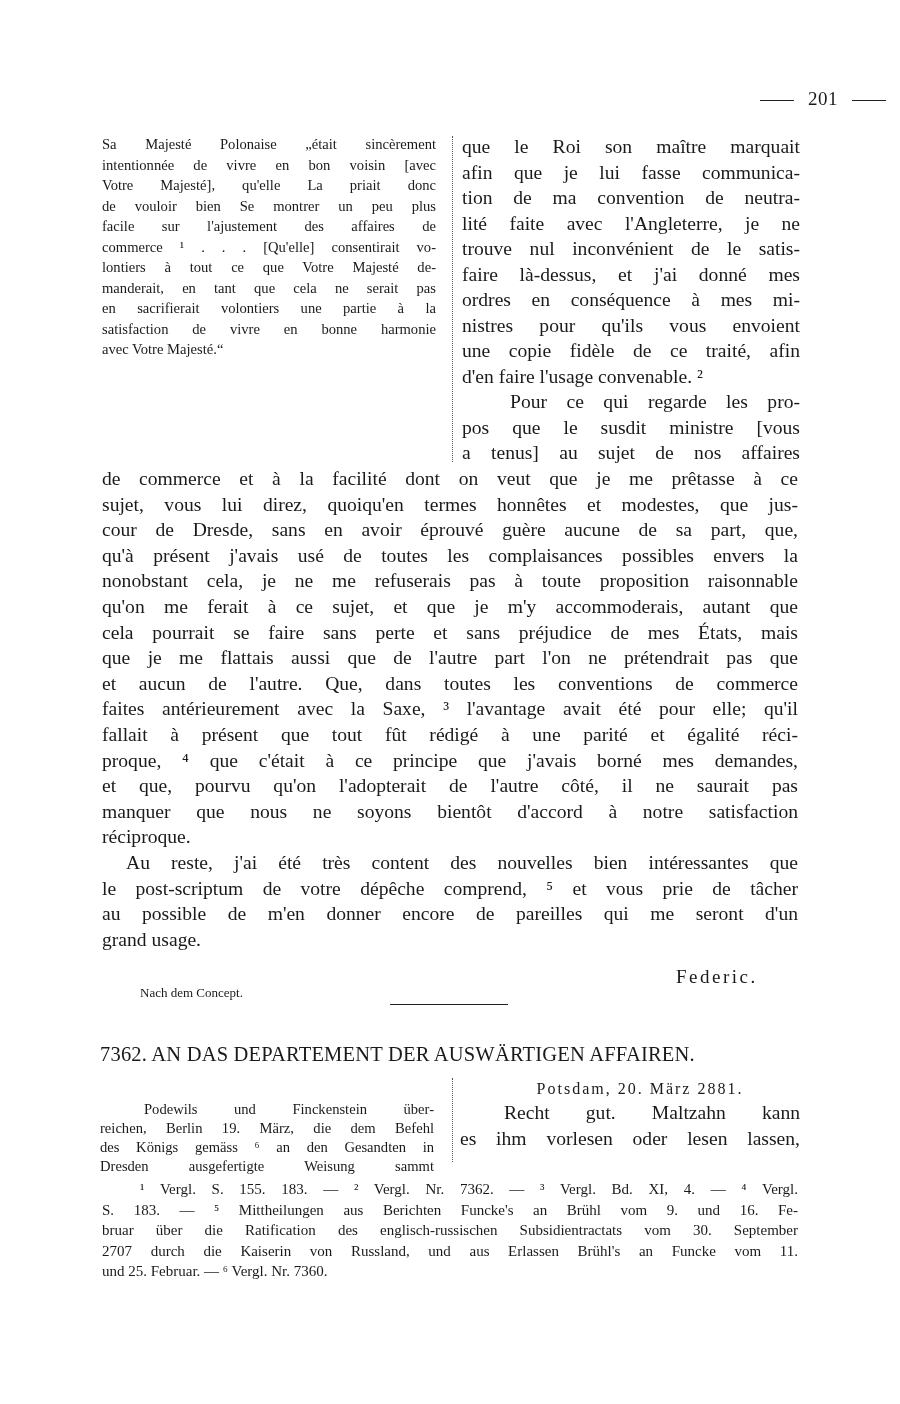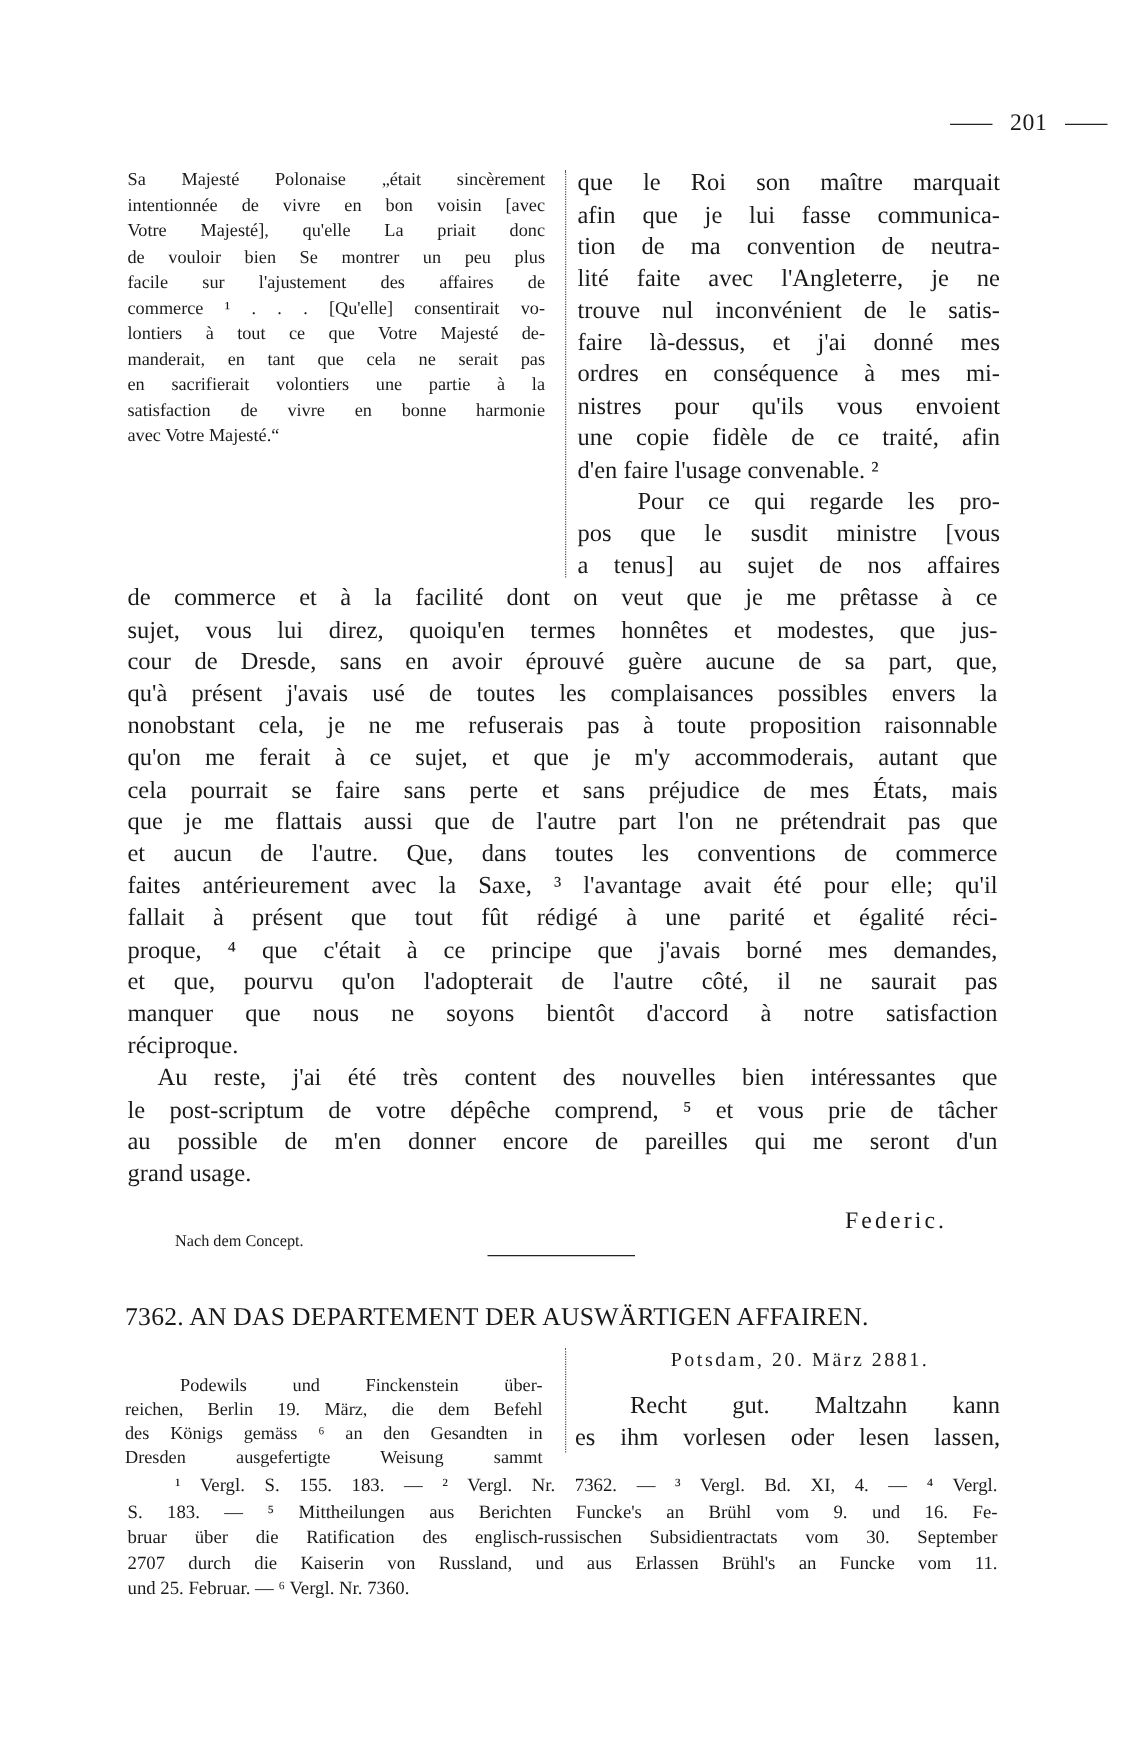--- a/index.html
+++ b/index.html
@@ -51,21 +51,21 @@
     font-size: 14.6px; line-height: 19px; margin-top: 24px;
   }
   .summary .line { display: block; text-align: justify; text-align-last: justify; white-space: nowrap; }
   .summary .first { padding-left: 44px; }
   .resolution {
     position: absolute; left: 460px; top: 1078px; width: 340px;
     font-size: 19.6px; line-height: 25.5px;
   }
   .resolution .dateline { display: block; text-align: center; font-size: 16px; letter-spacing: 2px; line-height: 22px; padding-left: 20px; }
   .resolution .line { display: block; text-align: justify; text-align-last: justify; white-space: nowrap; }
-  .resolution .first { padding-left: 44px; margin-top: 12px; }
+  .resolution .first { padding-left: 44px; }
   .footnotes {
     position: absolute; left: 102px; top: 1179px; width: 696px;
     font-size: 15px; line-height: 20.5px;
   }
   .footnotes .line { display: block; text-align: justify; text-align-last: justify; white-space: nowrap; }
   .footnotes .line.last { text-align-last: left; }
   .footnotes .first { padding-left: 38px; }
 </style>
 </head>
 <body>

